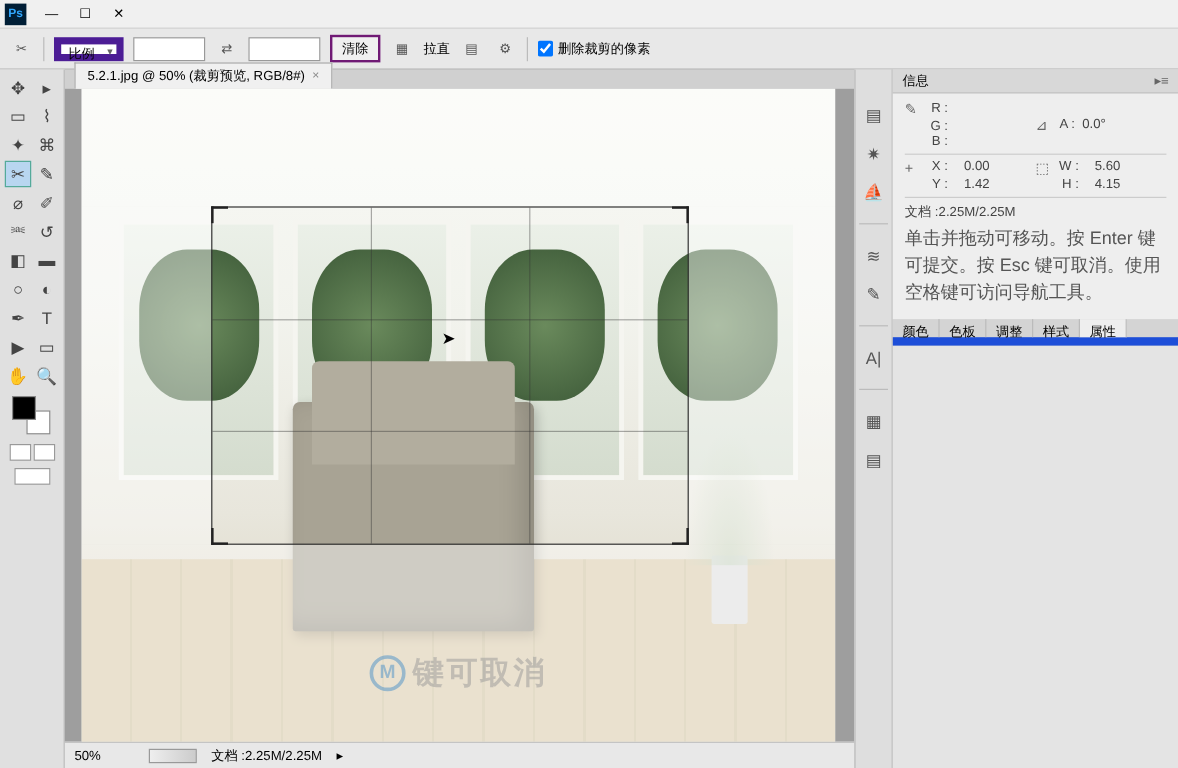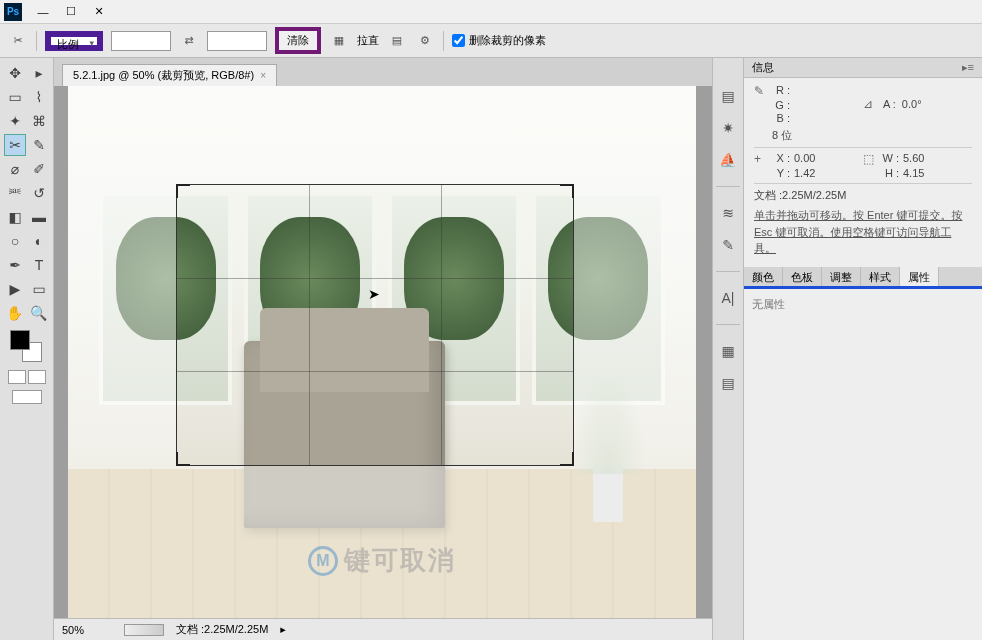--- a/index.html
+++ b/index.html
@@ -9,39 +9,39 @@
 .ps-logo { width: 18px; height: 18px; background: #001e36; color: #31a8ff; font-size: 10px; font-weight: bold; display: flex; align-items: center; justify-content: center; margin-right: 8px; }
 .menu-bar { display: flex; gap: 4px; flex: 1; }
 .menu-item { padding: 2px 6px; cursor: pointer; }
 .window-controls { display: flex; gap: 2px; }
 .win-btn { width: 26px; height: 18px; display: flex; align-items: center; justify-content: center; cursor: pointer; }
 
 .options-bar { height: 34px; background: #e8e8e8; border-bottom: 1px solid #bbb; display: flex; align-items: center; padding: 0 8px; gap: 8px; }
 .opt-select { height: 20px; background: #fff; border: 6px solid #4c1d95; padding: 0 18px 0 6px; position: relative; min-width: 40px; font-size: 11px; }
 .opt-select::after { content: "▾"; position: absolute; right: 3px; top: 1px; font-size: 9px; color: #666; }
 .opt-input { width: 60px; height: 20px; background: #fff; border: 1px solid #999; padding: 0 4px; font-size: 11px; }
-.opt-btn { padding: 2px 8px; background: #f0f0f0; border: 4px solid #701a75; cursor: pointer; font-size: 11px; }
+.opt-btn { padding: 2px 8px; background: #f0f0f0; border: 2px solid #701a75; cursor: pointer; font-size: 11px; }
 .opt-icon { width: 20px; height: 20px; display: flex; align-items: center; justify-content: center; cursor: pointer; color: #555; }
 .opt-check { display: flex; gap: 4px; }
 .opt-sep { width: 1px; height: 20px; background: #bbb; }
 
 .main-area { display: flex; height: 582px; }
 
 .tools-panel { width: 54px; background: #e0e0e0; border-right: 1px solid #bbb; padding: 4px; }
 .tools-grid { display: grid; grid-template-columns: 1fr 1fr; gap: 2px; }
 .tool-btn { width: 22px; height: 22px; display: flex; align-items: center; justify-content: center; cursor: pointer; font-size: 14px; color: #444; position: relative; }
 .tool-btn.active { background: #b8d6f0; border: 1px solid #5a9; }
 .color-swatches { margin-top: 6px; position: relative; width: 32px; height: 32px; margin-left: 6px; }
 .swatch-fg { width: 20px; height: 20px; background: #000; border: 1px solid #888; position: absolute; top: 0; left: 0; z-index: 2; }
 .swatch-bg { width: 20px; height: 20px; background: #fff; border: 1px solid #888; position: absolute; bottom: 0; right: 0; }
 .quick-mask { margin-top: 8px; display: flex; gap: 2px; justify-content: center; }
 .qm-btn { width: 18px; height: 14px; border: 1px solid #999; background: #fff; cursor: pointer; }
 
 .doc-area { flex: 1; background: #9e9e9e; display: flex; flex-direction: column; }
-.doc-tabs { height: 28px; background: #d0d0d0; display: flex; align-items: flex-end; padding-left: 8px; }
+.doc-tabs { height: 16px; background: #d0d0d0; display: flex; align-items: flex-end; padding-left: 8px; }
 .doc-tab { background: #f0f0f0; padding: 3px 10px; border: 1px solid #aaa; border-bottom: none; font-size: 11px; display: flex; align-items: center; gap: 6px; }
 .tab-close { cursor: pointer; color: #888; font-size: 10px; }
 .canvas-wrap { flex: 1; position: relative; overflow: hidden; background: #fff; margin: 0 16px 0 14px; }
 .canvas-img { position: absolute; width: 100%; height: 100%; background: linear-gradient(180deg, #f8f9f5 0%, #f2f3ed 35%, #e8e6dc 65%, #d6cfb8 100%); }
 .img-windows { position: absolute; top: 20%; left: 5%; width: 90%; height: 40%; display: flex; gap: 2%; }
 .img-win { flex: 1; background: linear-gradient(180deg, #ebf0e8, #d4dcce); border: 4px solid #f5f5f0; position: relative; }
 .img-win::before { content:""; position:absolute; inset: 10% 10% 30% 10%; background: radial-gradient(circle, #6a8a5c, #3d5a38); border-radius: 40%; }
 .img-sofa { position: absolute; left: 28%; top: 48%; width: 32%; height: 35%; background: #a8a394; border-radius: 6px 6px 2px 2px; box-shadow: inset -10px -5px 20px rgba(0,0,0,.15), 2px 4px 10px rgba(0,0,0,.2); }
 .img-sofa::before { content:""; position:absolute; top:-18%; left:8%; right:8%; height:45%; background:#b2ad9e; border-radius: 6px 6px 0 0; }
 .img-floor { position: absolute; left:0; right:0; bottom:0; height: 28%; background: repeating-linear-gradient(90deg, #d9c9a8 0, #d9c9a8 40px, #cdbf9c 40px, #cdbf9c 42px); }
@@ -82,25 +82,25 @@
 .right-panels { width: 238px; background: #e4e4e4; display: flex; flex-direction: column; }
 .panel-header { height: 20px; background: #d8d8d8; border-bottom: 1px solid #bbb; display: flex; align-items: center; padding: 0 8px; font-size: 11px; justify-content: space-between; }
 .panel-menu { cursor: pointer; color: #666; }
 .info-panel { padding: 6px 10px; background: #eee; font-size: 11px; color: #444; }
 .info-row { display: flex; margin-bottom: 2px; }
 .info-left { flex: 1; display: flex; flex-direction: column; gap: 1px; }
 .info-right { flex: 1; display: flex; align-items: center; gap: 6px; }
 .info-icon { width: 14px; font-size: 12px; color: #666; }
 .info-kv { display: flex; gap: 4px; }
 .info-k { width: 18px; text-align: right; }
-.info-v { min-width: 40px; }
+.info-v { min-width: 40px; text-align: center; }
 .info-divider { border-top: 1px solid #ccc; margin: 4px 0; }
-.info-help { font-size: 11px; line-height: 1.5; color: #555; padding: 4px 0; text-decoration: underline; }
-
-.tabs-row { height: 22px; background: #d4d4d4; display: flex; border-bottom: 3px solid #1d4ed8; }
+.info-help { font-size: 15px; line-height: 1.5; color: #555; padding: 4px 0; }
+
+.tabs-row { height: 22px; background: #d4d4d4; display: flex; border-bottom: 7px solid #1d4ed8; }
 .panel-tab { padding: 3px 8px; font-size: 11px; cursor: pointer; border-right: 1px solid #bbb; }
 .panel-tab.active { background: #eee; }
 .panel-body { flex: 1; background: #eee; padding: 8px; font-size: 11px; color: #777; min-height: 60px; }
 .bottom-tabs { height: 22px; background: #d4d4d4; display: flex; border-top: 1px solid #bbb; }
 </style>
 </head>
 <body>
 
 <div class="title-bar">
   <div class="ps-logo">Ps</div>
@@ -254,23 +254,20 @@
               <span class="info-k">B :</span>
               <span class="info-v"></span>
             </div>
         </div>
         <div class="info-right">
           <span class="info-icon">⊿</span>
           <span>A :</span>
           <span>0.0°</span>
         </div>
       </div>
-      <div class="info-kv" style="margin-left:18px;margin-top:4px">
-          <span>8 位</span>
-        </div>
       <div class="info-divider"></div>
       <div class="info-row">
         <div class="info-left">
           <div class="info-kv">
               <span class="info-icon">+</span>
               <span class="info-k">X :</span>
               <span class="info-v">0.00</span>
             </div>
           <div class="info-kv">
               <span class="info-icon"></span>
@@ -296,19 +293,16 @@
       <div class="info-help">单击并拖动可移动。按 Enter 键可提交。按 Esc 键可取消。使用空格键可访问导航工具。</div>
     </div>
 
     <div class="tabs-row">
       <div class="panel-tab">颜色</div>
       <div class="panel-tab">色板</div>
       <div class="panel-tab">调整</div>
       <div class="panel-tab">样式</div>
       <div class="panel-tab active">属性</div>
     </div>
-    <div class="panel-body">
-      <span>无属性</span>
-    </div>
 
   </div>
 
 </div>
 
 </body></html>

